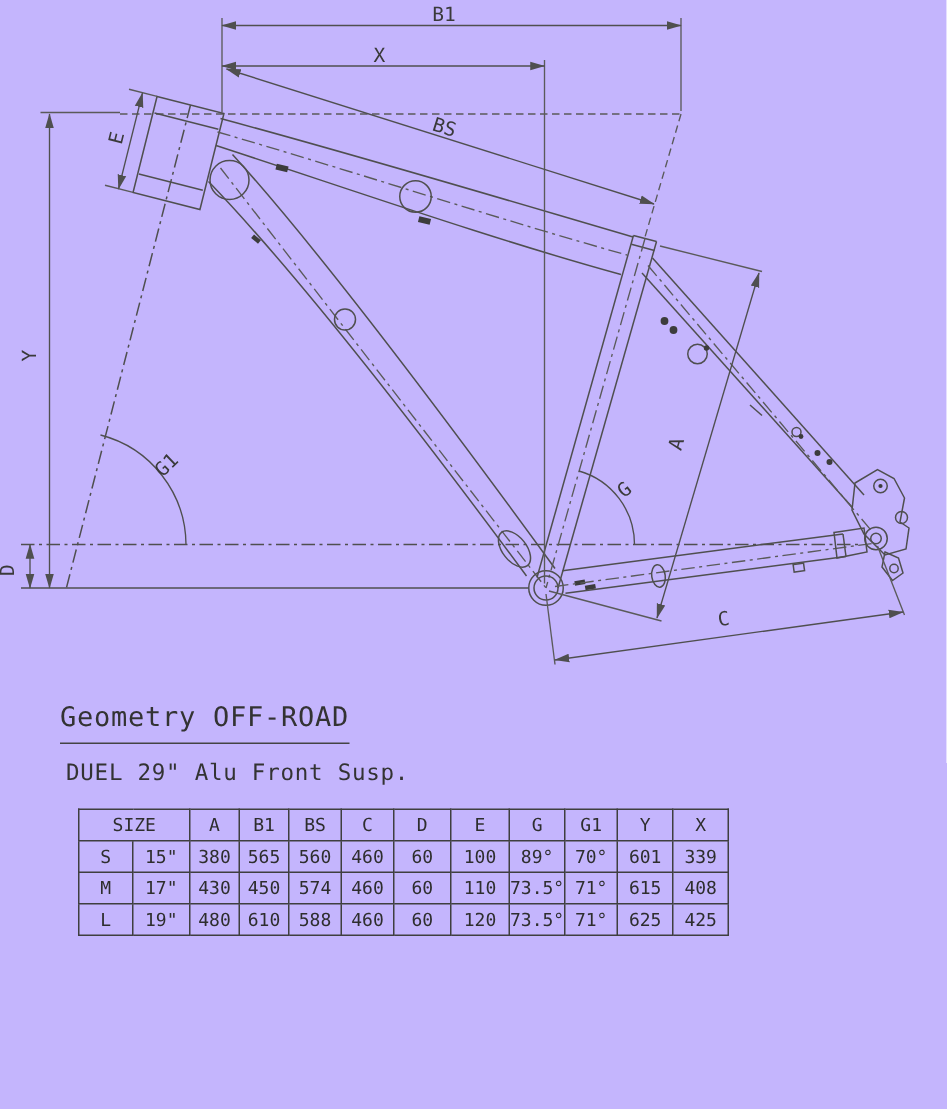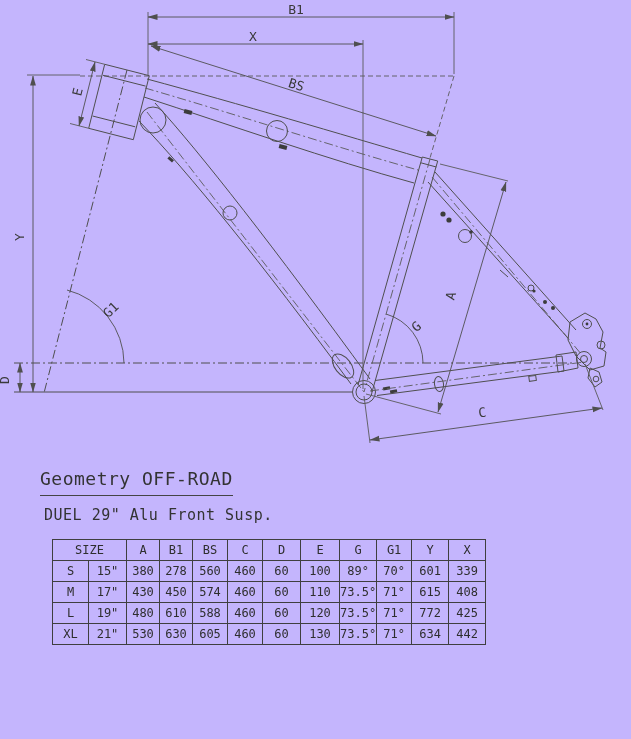--- a/index.html
+++ b/index.html
@@ -219,21 +219,21 @@
         <th>G1</th>
         <th>Y</th>
         <th>X</th>
       </tr>
     </thead>
     <tbody>
         <tr>
           <td>S</td>
           <td>15"</td>
           <td>380</td>
-          <td>278</td>
+          <td>565</td>
           <td>560</td>
           <td>460</td>
           <td>60</td>
           <td>100</td>
           <td>89°</td>
           <td>70°</td>
           <td>601</td>
           <td>339</td>
         </tr>
         <tr>
@@ -254,33 +254,19 @@
           <td>L</td>
           <td>19"</td>
           <td>480</td>
           <td>610</td>
           <td>588</td>
           <td>460</td>
           <td>60</td>
           <td>120</td>
           <td>73.5°</td>
           <td>71°</td>
-          <td>772</td>
+          <td>625</td>
           <td>425</td>
-        </tr>
-        <tr>
-          <td>XL</td>
-          <td>21"</td>
-          <td>530</td>
-          <td>630</td>
-          <td>605</td>
-          <td>460</td>
-          <td>60</td>
-          <td>130</td>
-          <td>73.5°</td>
-          <td>71°</td>
-          <td>634</td>
-          <td>442</td>
         </tr>
       </tbody>
   </table>
 
 </div>
 
 </body></html>

